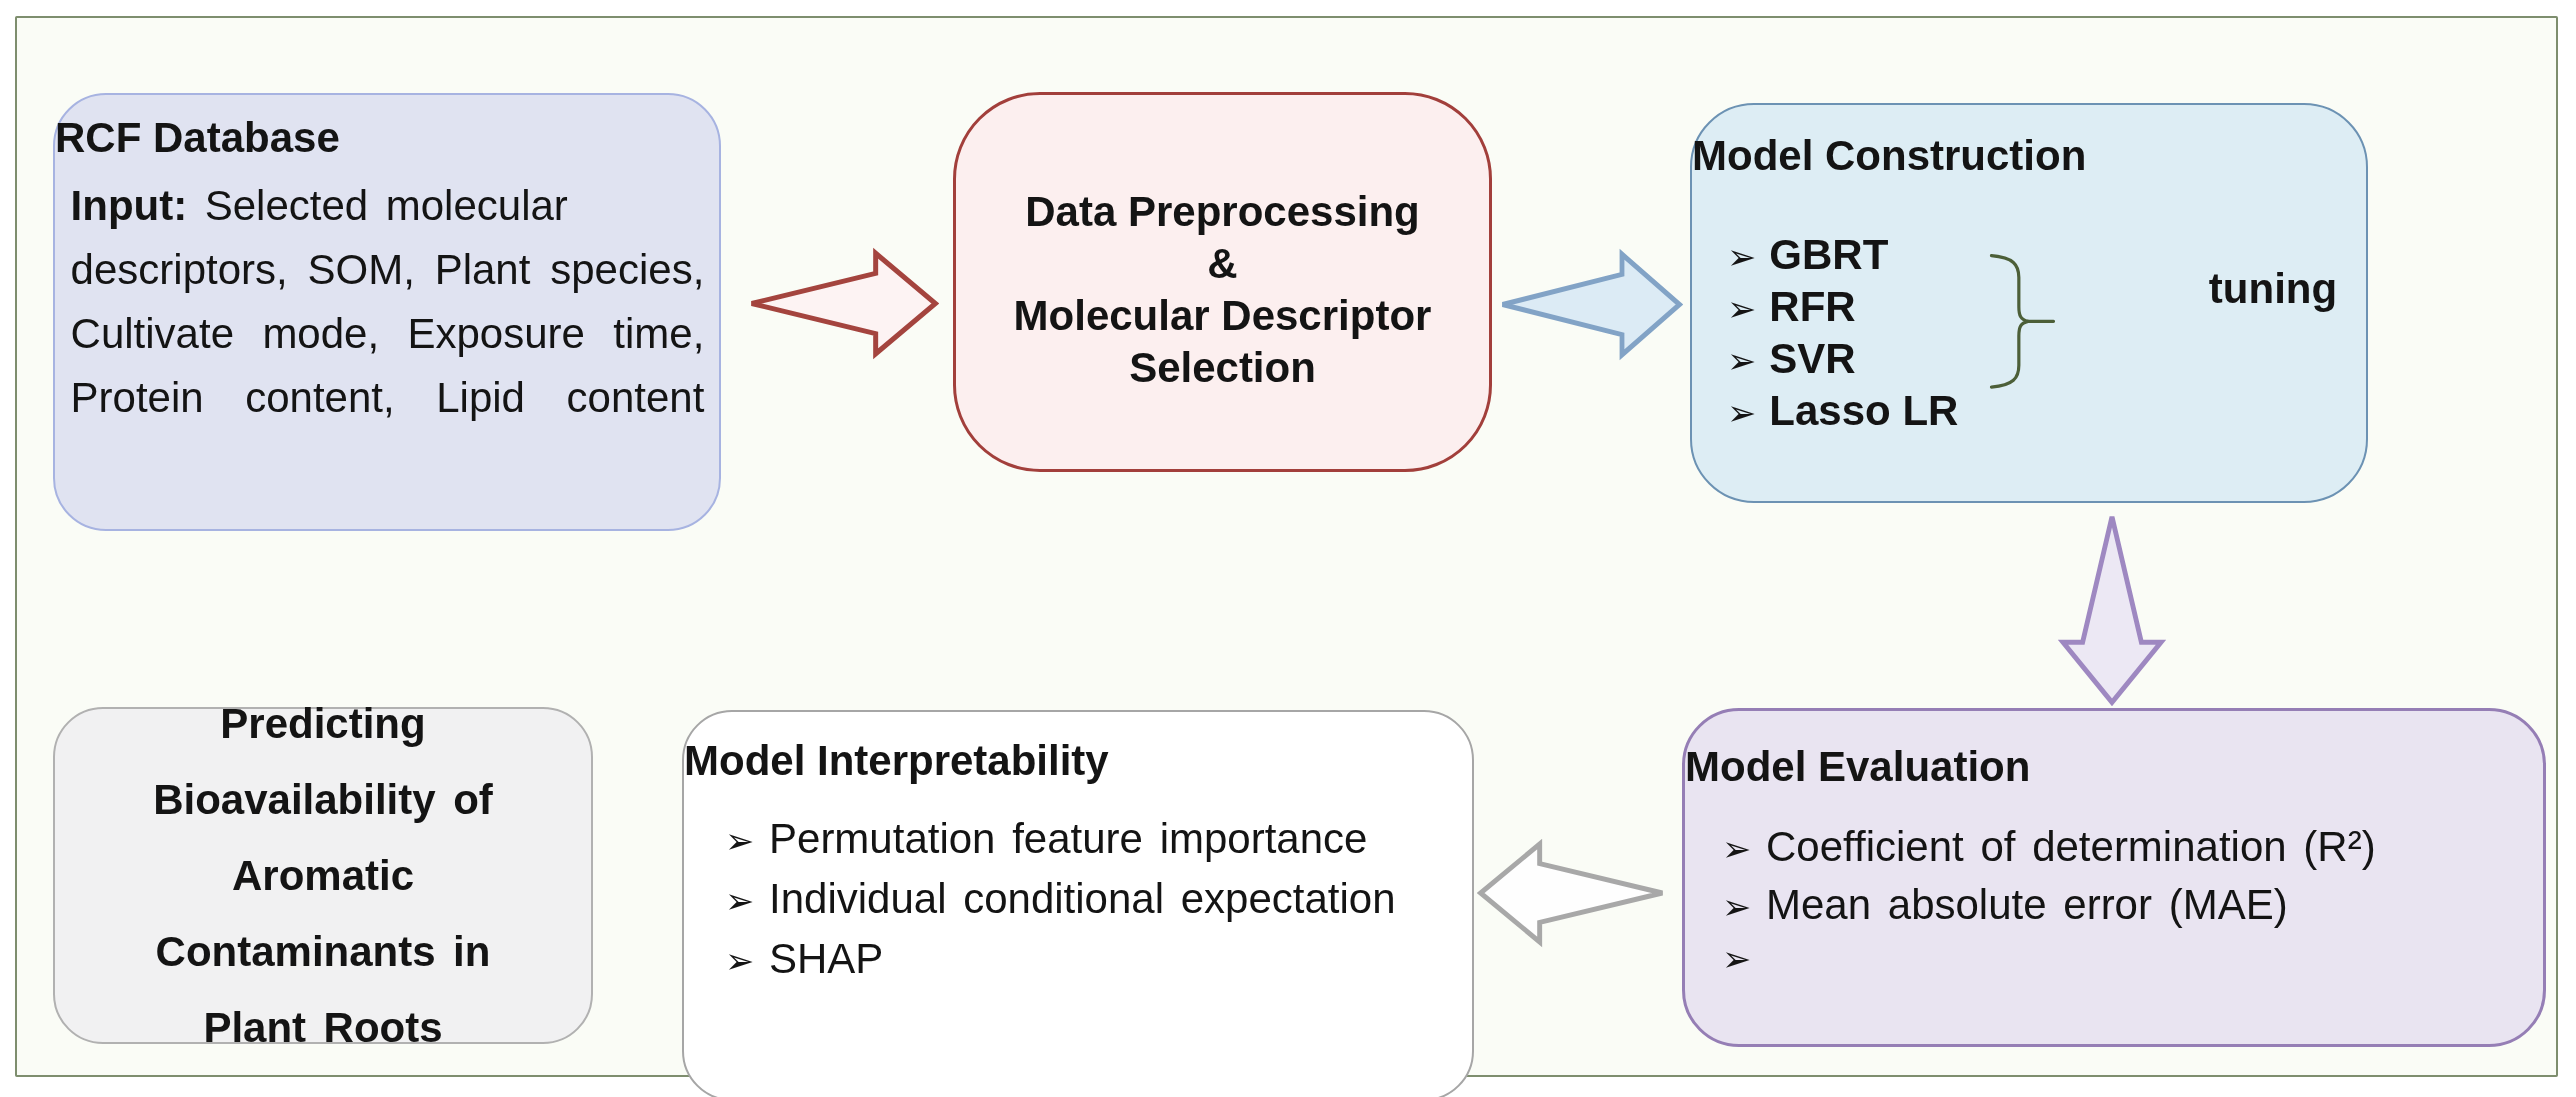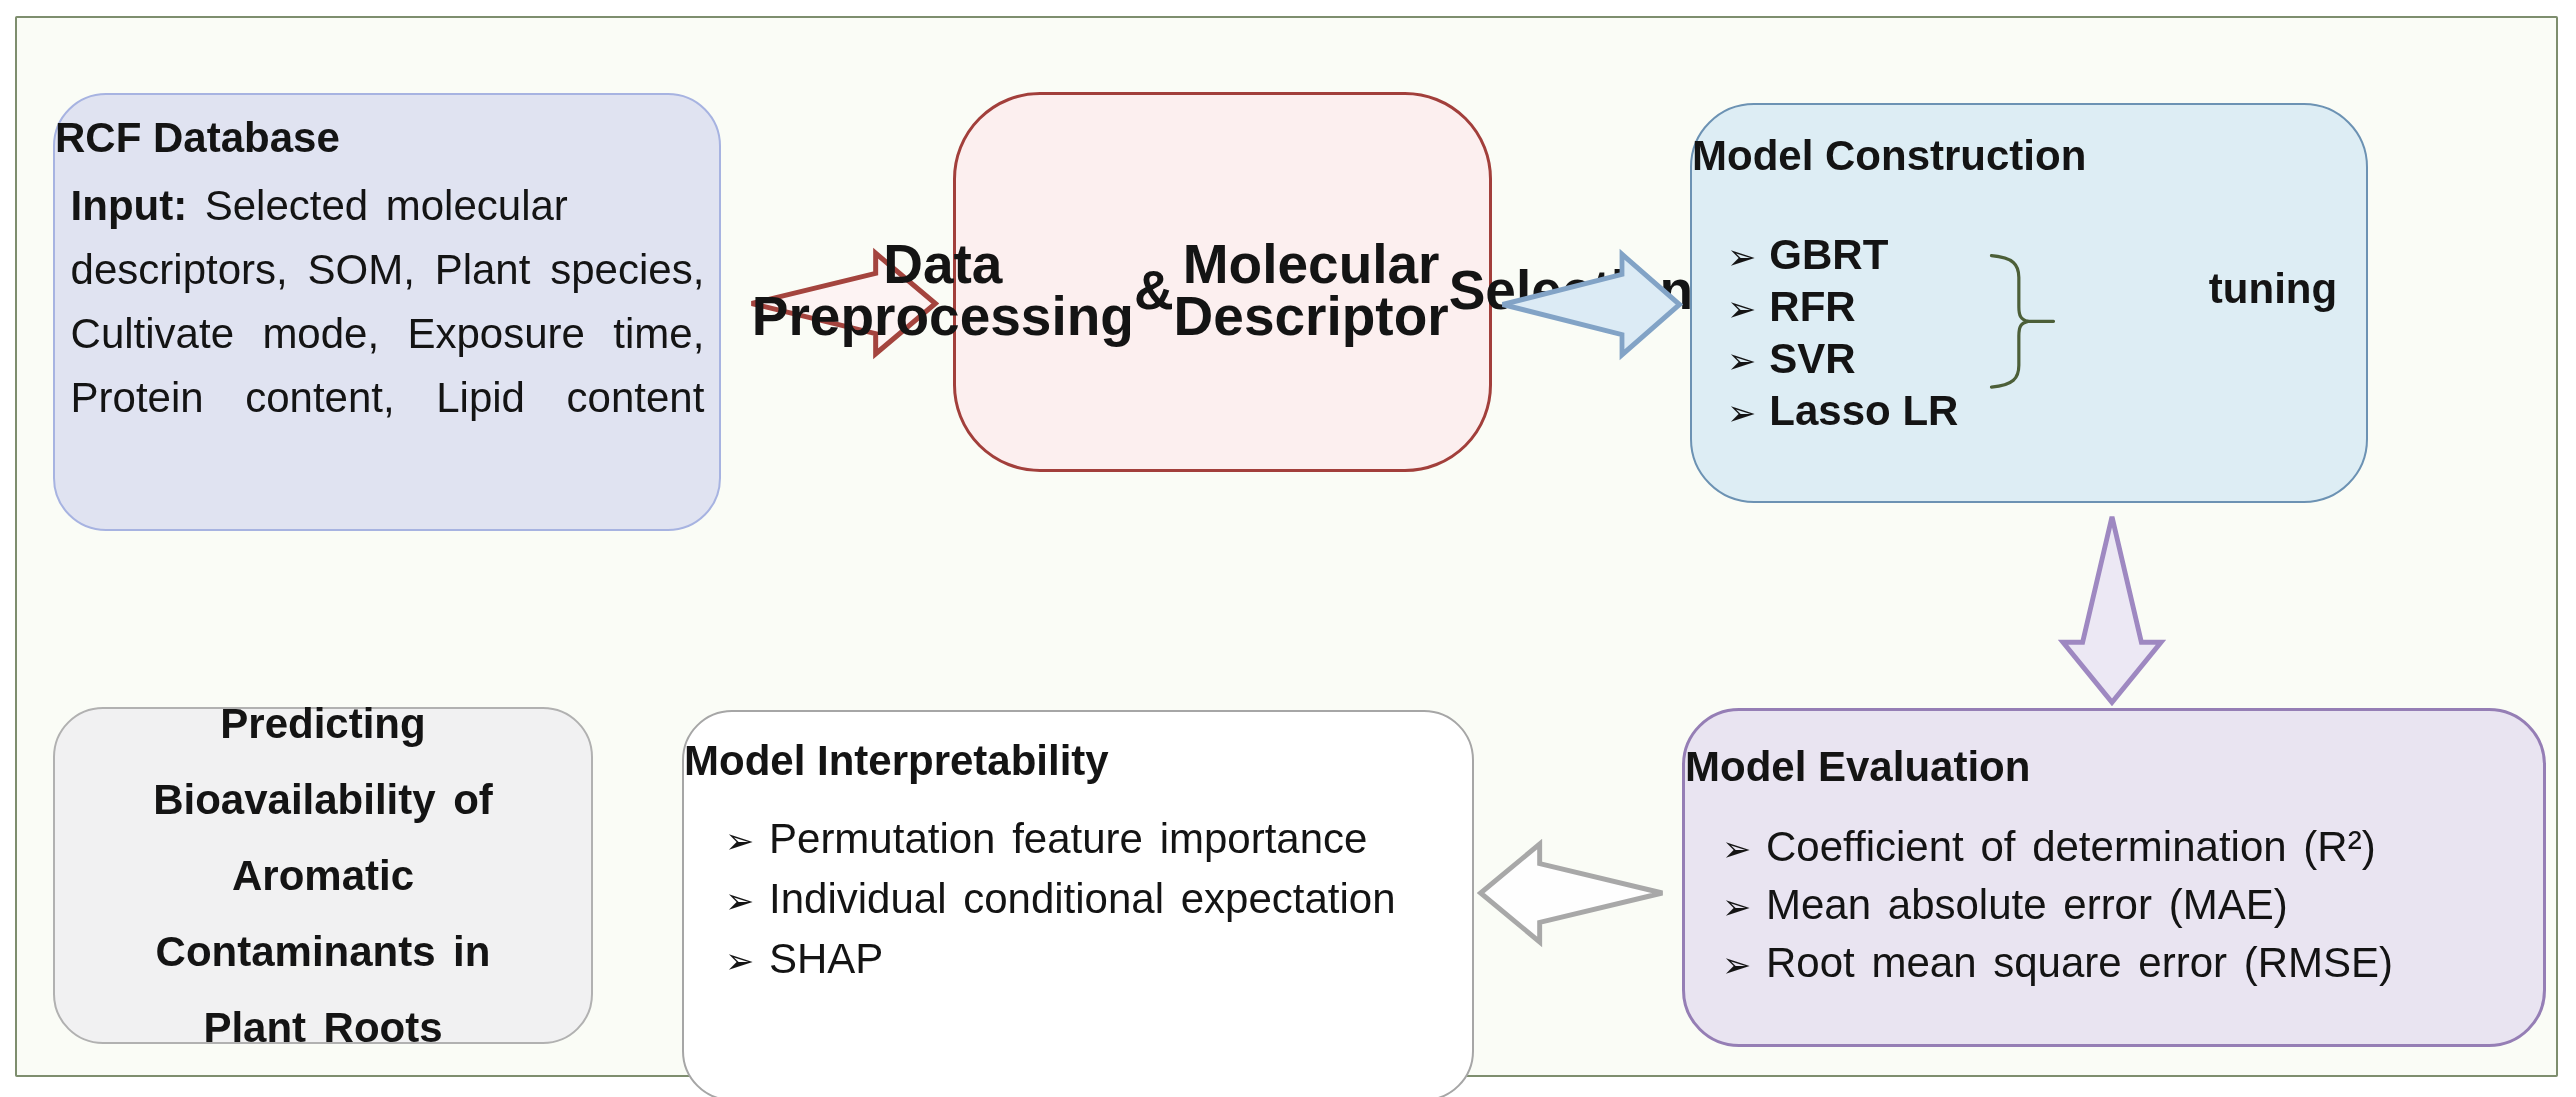--- a/index.html
+++ b/index.html
@@ -11,22 +11,22 @@
   .box-title{position:absolute;left:0;right:0;text-align:left;font-weight:bold;font-size:42px;line-height:46px;}
   
   .rcf{left:53px;top:93px;width:668px;height:438px;background:var(--rcf_bg);
        border:2.7px solid var(--rcf_border);border-radius:53px;}
   .rcf-body{position:absolute;left:15.6px;right:14.7px;top:79px;font-size:42px;line-height:64px;}
   .rcf-line{white-space:nowrap;word-spacing:0.14em;}
   .rcf-line.just{text-align:justify;text-align-last:justify;word-spacing:0;}
   
   .pre{left:953px;top:92px;width:539px;height:380px;background:var(--pre_bg);
        border:3.7px solid var(--pre_border);border-radius:87px;
-       display:flex;flex-direction:row;justify-content:center;align-items:center;
-       font-weight:bold;font-size:55px;line-height:52px;text-align:center;padding-top:16.5px;}
+       display:flex;flex-direction:column;justify-content:center;align-items:center;
+       font-weight:bold;font-size:42px;line-height:52px;text-align:center;padding-top:16.5px;}
   
   .con{left:1690px;top:103px;width:678px;height:400px;background:var(--con_bg);
        border:2.7px solid var(--con_border);border-radius:64px;}
   .con-list{position:absolute;left:35px;top:126px;}
   .li{display:flex;align-items:baseline;height:52px;font-size:42px;}
   .li.bold{font-weight:bold;}
   .bullet{font-family:"DejaVu Sans",sans-serif;font-size:35px;margin-right:14.7px;}
   .con .bullet{margin-right:13px;}
   .brace-wrap{position:absolute;left:294px;top:147px;width:73px;height:139px;}
   .annot{position:absolute;left:398px;top:158px;width:366px;text-align:center;
@@ -132,21 +132,20 @@
       <div class="li">
           <span class="bullet">➢</span>
           <span>Coefficient of determination (R²)</span>
         </div>
       <div class="li">
           <span class="bullet">➢</span>
           <span>Mean absolute error (MAE)</span>
         </div>
       <div class="li">
           <span class="bullet">➢</span>
-          <span>Root mean square error (RMSE)</span>
         </div>
     </div>
   </div>
 
   <div class="arrow a-gray">
     <svg viewBox="0 0 210 128" preserveAspectRatio="none">
       <polygon points="207,64 70,31 70,9 4,64 70,119 70,97" style="fill:var(--arrow_gray_fill);stroke:var(--arrow_gray_stroke);stroke-width:5.5;"></polygon>
     </svg>
   </div>
 

